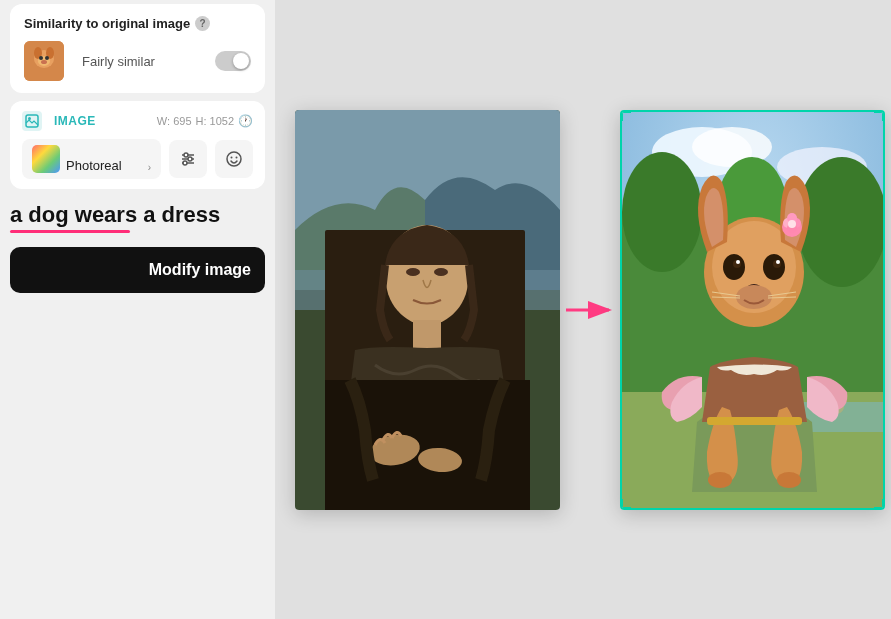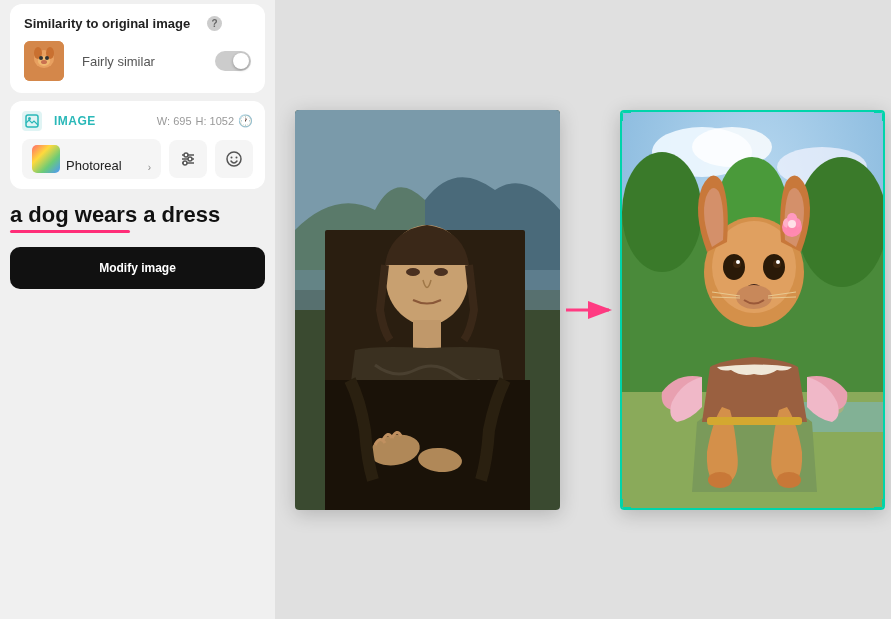--- a/index.html
+++ b/index.html
@@ -52,21 +52,21 @@
       margin: 4px 10px 8px;
       padding: 12px 14px;
     }
 
     .similarity-label {
       font-size: 13px;
       font-weight: 600;
       color: #222;
       display: flex;
       align-items: center;
-      gap: 17px;
+      gap: 5px;
       margin-bottom: 10px;
     }
 
     .help-icon {
       width: 15px;
       height: 15px;
       border-radius: 50%;
       background: #ccc;
       color: #666;
       font-size: 10px;
@@ -267,23 +267,24 @@
     }
 
     .modify-btn {
       margin: 10px 10px 0;
       width: calc(100% - 20px);
       background: #111;
       color: white;
       border: none;
       border-radius: 10px;
       padding: 14px;
-      font-size: 12px;
+      font-size: 16px;
       font-weight: 600;
       cursor: pointer;
+      text-align: right;
     }
 
     .right-panel {
       flex: 1;
       background: #e0e0e0;
       position: relative;
       display: flex;
       align-items: center;
       justify-content: center;
       gap: 0;

